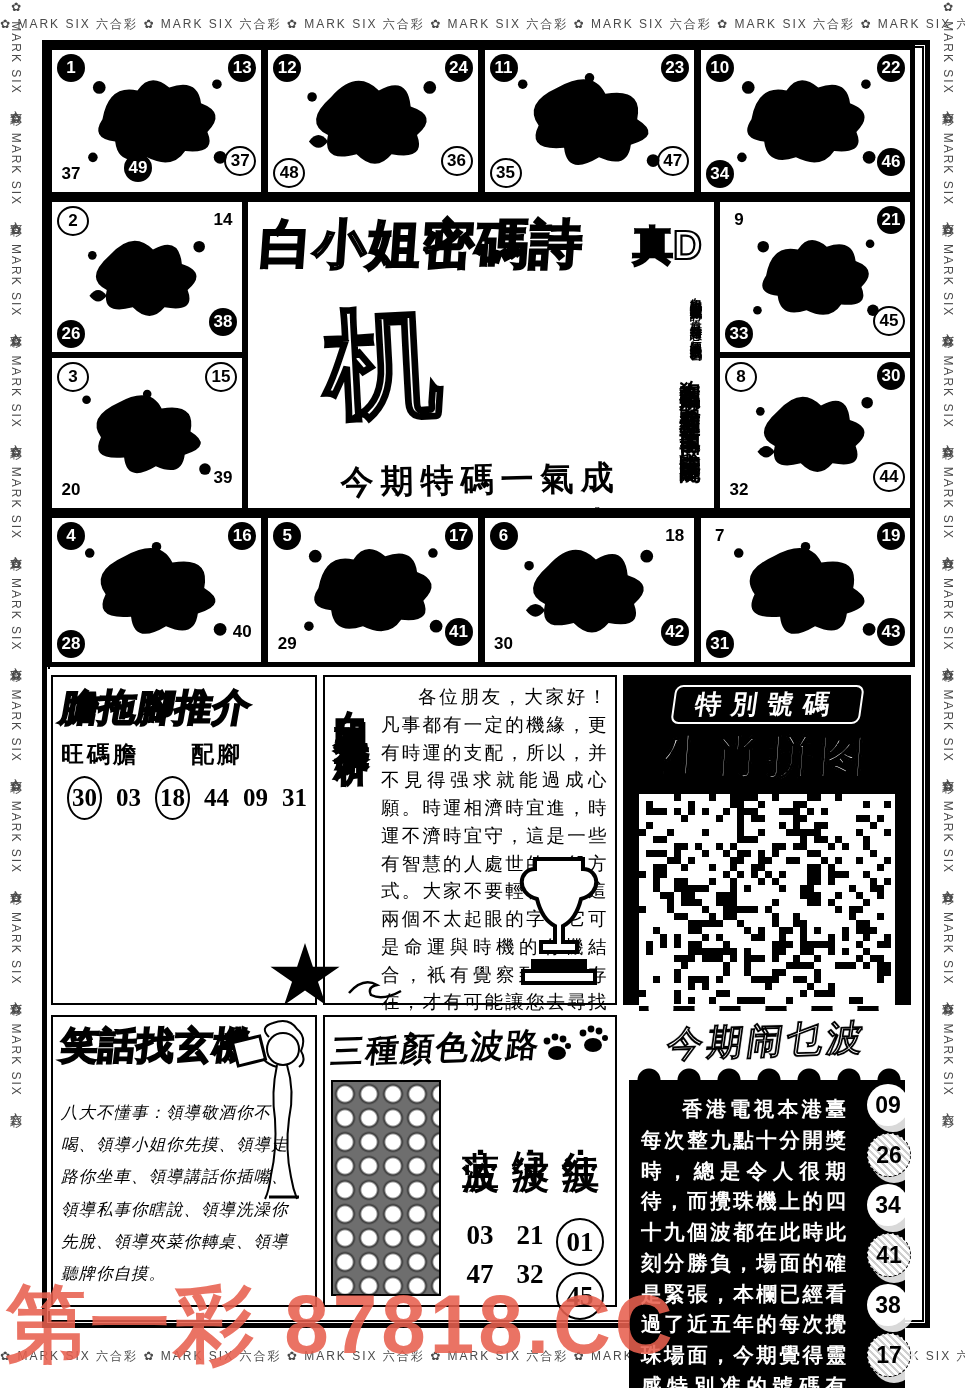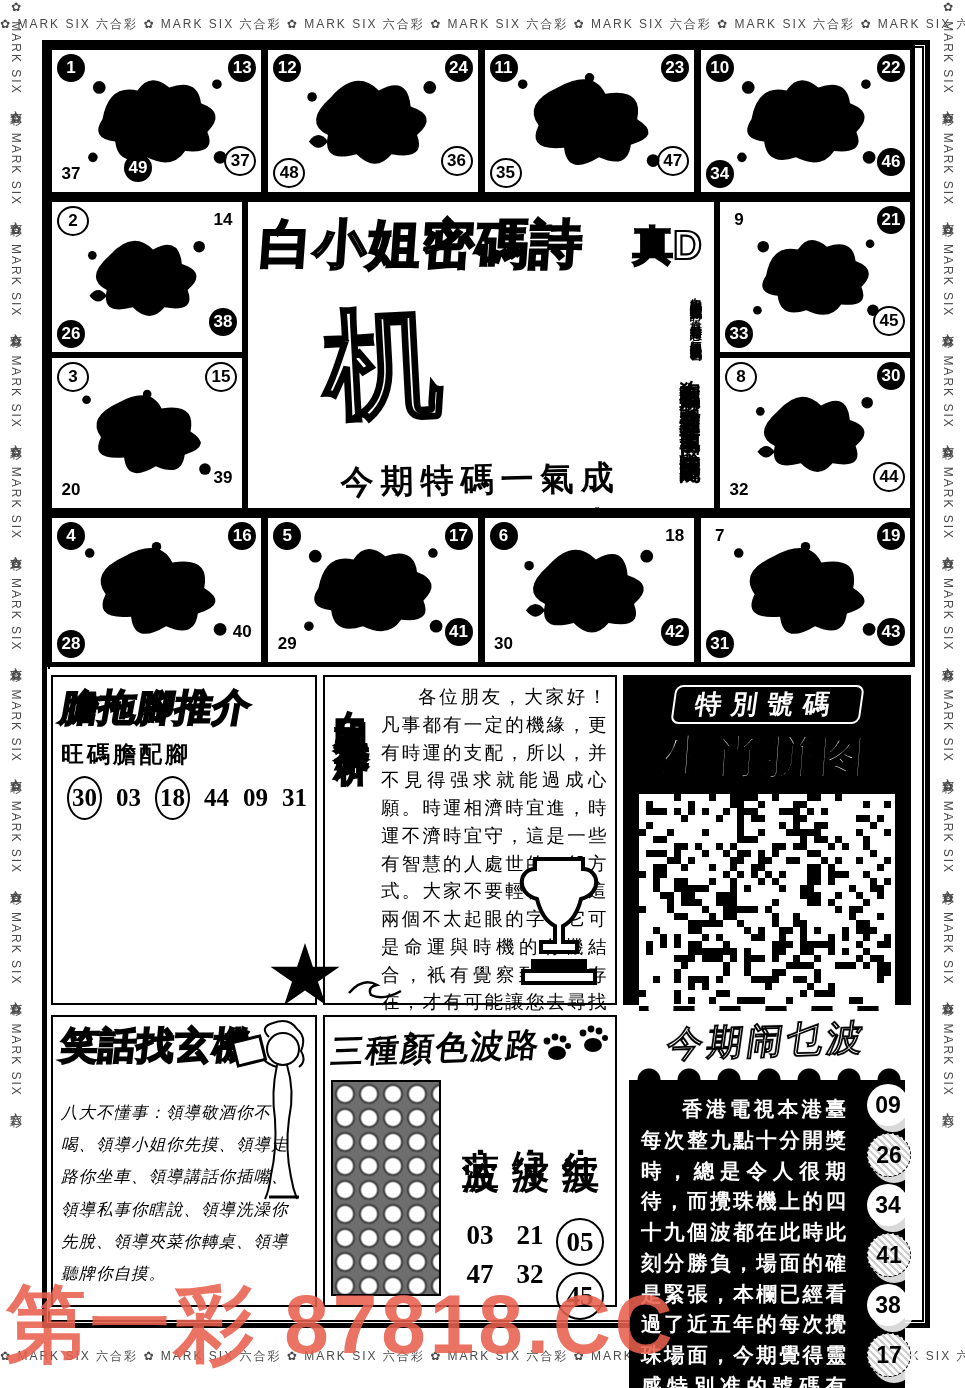--- a/index.html
+++ b/index.html
@@ -55,21 +55,21 @@
   
   .lowerband{top:624px;height:342px;gap:6px;padding:6px 4px;background:#fff;}
   .block{border:2px solid #000;box-sizing:border-box;position:relative;background:#fff;}
   .blk-dantuo{width:266px;padding:6px 8px;}
   .blk-sebo{width:294px;padding:4px 6px 4px 4px;display:flex;}
   .blk-shengxiao{flex:1;background:#000;padding:4px 10px;}
 
   .dantuo-title{font-size:37px;font-weight:900;color:#fff;-webkit-text-stroke:2.2px #000;text-shadow:0 0 1px #000;
                 letter-spacing:1px;transform:skewX(-10deg);white-space:nowrap;}
   .dantuo-body{font-size:17.5px;line-height:1.5;text-align:justify;text-indent:4em;margin-top:4px;letter-spacing:.5px;}
-  .dt-labels{display:flex;font-size:23px;font-weight:900;margin-top:6px;letter-spacing:3px;}
+  .dt-labels{display:flex;gap:52px;font-size:23px;font-weight:900;margin-top:6px;letter-spacing:3px;}
   .dt-nums{display:flex;gap:14px;align-items:center;font-size:25px;font-weight:bold;margin-top:6px;padding-left:6px;
            font-family:"Liberation Serif","DejaVu Serif",serif;}
   .circle-num{border:2px solid #000;border-radius:50%;width:40px;height:40px;line-height:40px;text-align:center;display:inline-block;}
 
   .sebo-title{writing-mode:vertical-rl;text-orientation:upright;font-size:34px;font-weight:900;color:#fff;
               -webkit-text-stroke:2px #000;text-shadow:0 0 1px #000;line-height:46px;letter-spacing:8px;padding-top:4px;}
   .sebo-body{flex:1;font-size:18.5px;line-height:1.5;text-align:justify;text-indent:2em;padding:2px 2px 0 6px;letter-spacing:.5px;}
   .trophy{position:absolute;right:4px;bottom:2px;width:104px;height:150px;z-index:3;}
 
   .sx-title-small{color:#fff;font-weight:900;font-size:26px;text-align:center;letter-spacing:10px;
@@ -735,21 +735,21 @@
             <div class="wave-val">03</div>
             <div class="wave-val">47</div>
           </div>
           <div class="wave-col">
             <div class="wave-label">绿波：</div>
             <div class="wave-val">21</div>
             <div class="wave-val">32</div>
           </div>
           <div class="wave-col">
             <div class="wave-label">红波：</div>
-            <div class="wave-val circled">05</div>
+            <div class="wave-val circled">01</div>
             <div class="wave-val circled">45</div>
           </div>
         </div>
       </div>
     </div>
 
     <div class="block blk-thiswave">
       <div class="tw-title">今期闹乜波</div>
       <div class="tw-box">
         <div class="tw-body">香港電視本港臺每次整九點十分開獎時，總是令人很期待，而攪珠機上的四十九個波都在此時此刻分勝負，場面的確是緊張，本欄已經看過了近五年的每次攪珠場面，今期覺得靈感特別准的號碼有33、07、14、44、20、13。</div>

